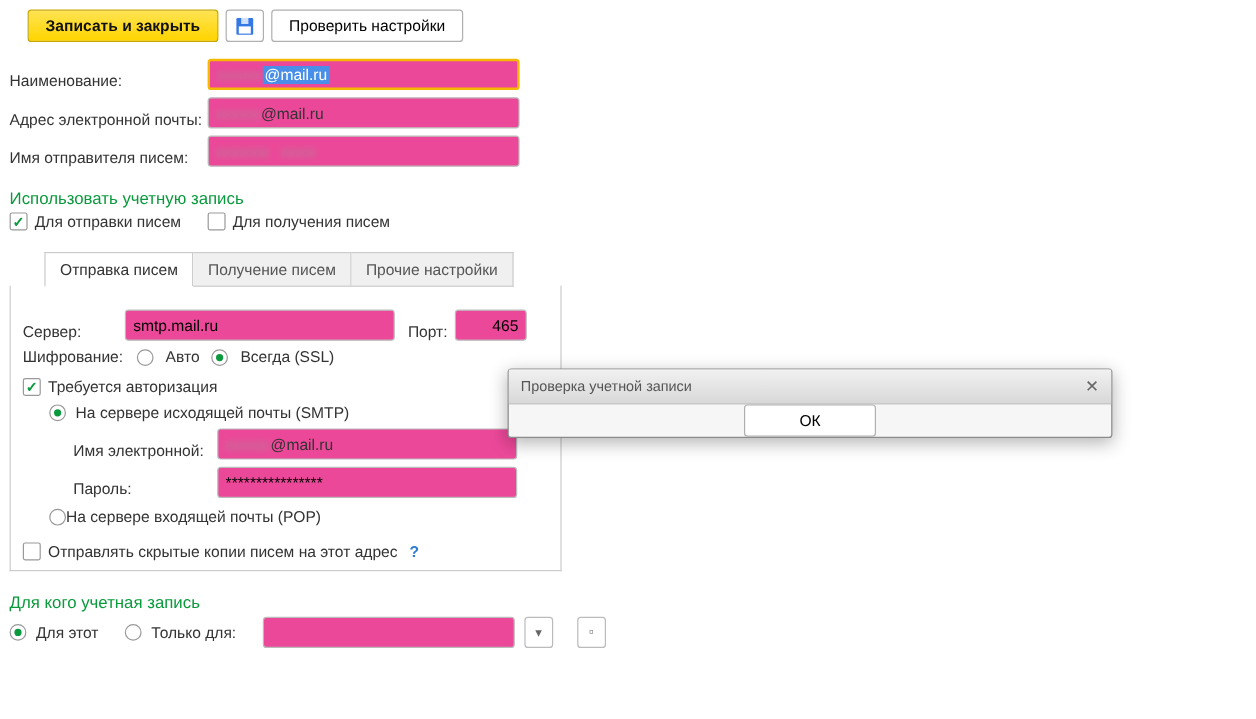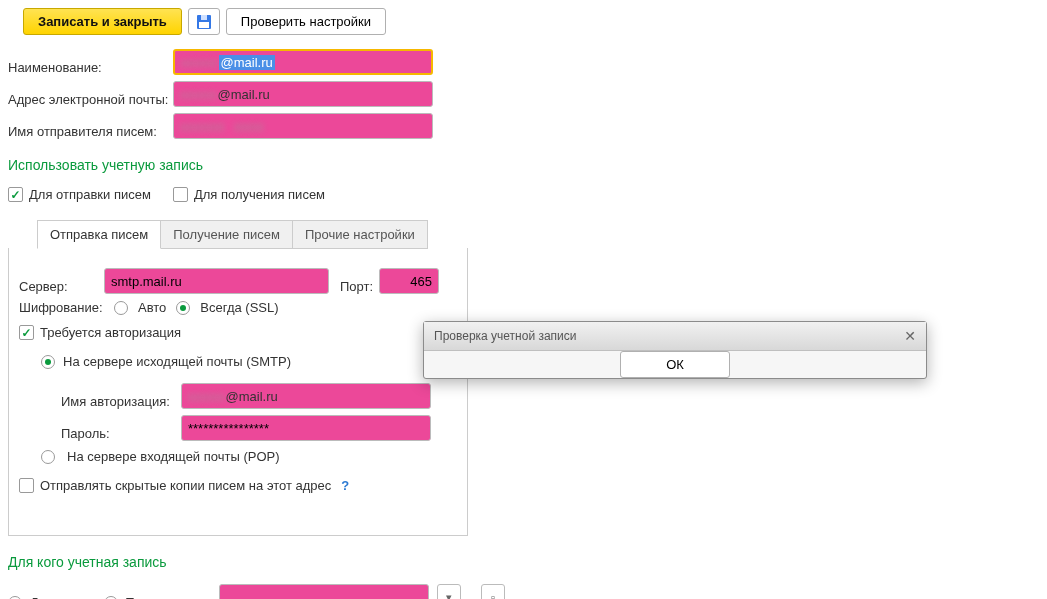--- a/index.html
+++ b/index.html
@@ -23,50 +23,50 @@
   .row { display:flex; align-items:flex-end; margin: 6px 0; }
   .lbl { width: 165px; }
   .tx {
     border: 1px solid #bbb; border-radius: 3px; height: 26px;
     padding: 3px 6px; font-size: 13px; background:#ec4899; width: 260px;
   }
   .tx.active { border: 2px solid #f6b800; }
   .selected-text { background:#4a8fe7; color:#fff; padding:0 2px; }
   .blur { color: transparent; text-shadow: 0 0 6px #999; letter-spacing: 1px; }
   .section-title { color: #0a9a3d; margin-top: 18px; margin-bottom: 4px; font-size: 14px; }
-  .check-row { display:flex; align-items:flex-end; gap:6px; margin:14px 0; }
+  .check-row { display:flex; align-items:center; gap:6px; margin:4px 0; }
   .chk {
     width:15px; height:15px; border:1px solid #999; border-radius:2px; background:#fff;
     display:inline-flex; align-items:center; justify-content:center;
     font-size:12px; color:#0a9a3d; font-weight:bold;
   }
   .chk.checked::after { content:"✓"; }
   .radio {
     width:14px; height:14px; border:1px solid #999; border-radius:50%; background:#fff;
     display:inline-flex; align-items:center; justify-content:center;
   }
   .radio.sel::after { content:""; width:6px; height:6px; border-radius:50%; background:#0a9a3d; }
   .tabbar { display:flex; margin-top:18px;padding-left:29px; }
   .tab {
     border:1px solid #ccc; background:#f0f0f0; padding:6px 12px;
     font-size:13px; color:#555; cursor:pointer;
   }
   .tab.active { background:#fff; border-bottom:1px solid #fff; color:#333; }
   .tabbox {
-    border:1px solid #ccc; border-top:none; padding:14px 10px 28px 10px; width: 460px; margin-top:-1px;
+    border:1px solid #ccc; border-top:none; padding:14px 10px 4px 10px; width: 460px; margin-top:-1px;
   }
   .helpq { color:#2d7bd3; font-weight:bold; margin-left:4px; cursor:pointer; }
   .small-btn {
     width:24px; height:26px; border:1px solid #bbb; border-radius:3px; background:#fff;
     display:inline-flex; align-items:center; justify-content:center; font-size:11px; color:#666; cursor:pointer;
   }
 
   
   .modal {
-    position:absolute; left:423px; top:321px; width:504px;
+    position:absolute; left:423px; top:307px; width:504px;
     border:1px solid #8b8b8b; border-radius:3px; box-shadow:0 4px 15px rgba(0,0,0,0.3);
     background:#f6f6f6;
   }
   .modal-title {
     background: linear-gradient(#f1f1f1,#d8d8d8);
     padding:6px 10px; font-size:12px; color:#555;
     display:flex; justify-content:space-between; align-items:center;
     border-bottom:1px solid #bfbfbf;
   }
   .modal-close { cursor:pointer; font-size:14px; color:#666; }
@@ -155,32 +155,32 @@
     <span class="chk checked"></span>
     <span>Требуется авторизация</span>
   </div>
 
   <div class="check-row" style="margin-left:22px; margin-top:6px; gap:8px">
     <span class="radio sel"></span>
     <span>На сервере исходящей почты (SMTP)</span>
   </div>
 
   <div class="row" style="margin-left:42px">
-    <span style="width:120px">Имя авторизация:</span>
+    <span style="width:120px">Имя электронной:</span>
     <div class="tx" style="width:250px; display:flex; align-items:center">
       <span class="blur">xxxxx</span>
       <span>@mail.ru</span>
     </div>
   </div>
   <div class="row" style="margin-left:42px">
     <span style="width:120px">Пароль:</span>
     <input class="tx" style="width: 250px;" value="****************">
   </div>
 
-  <div class="check-row" style="margin-left:22px; margin-top:8px; gap:12px">
+  <div class="check-row" style="margin-left:22px; margin-top:8px; gap:0">
     <span class="radio"></span>
     <span>На сервере входящей почты (POP)</span>
   </div>
 
   <div class="check-row" style="margin-top:14px">
     <span class="chk"></span>
     <span>Отправлять скрытые копии писем на этот адрес</span>
     <span class="helpq">?</span>
   </div>
 </div>

